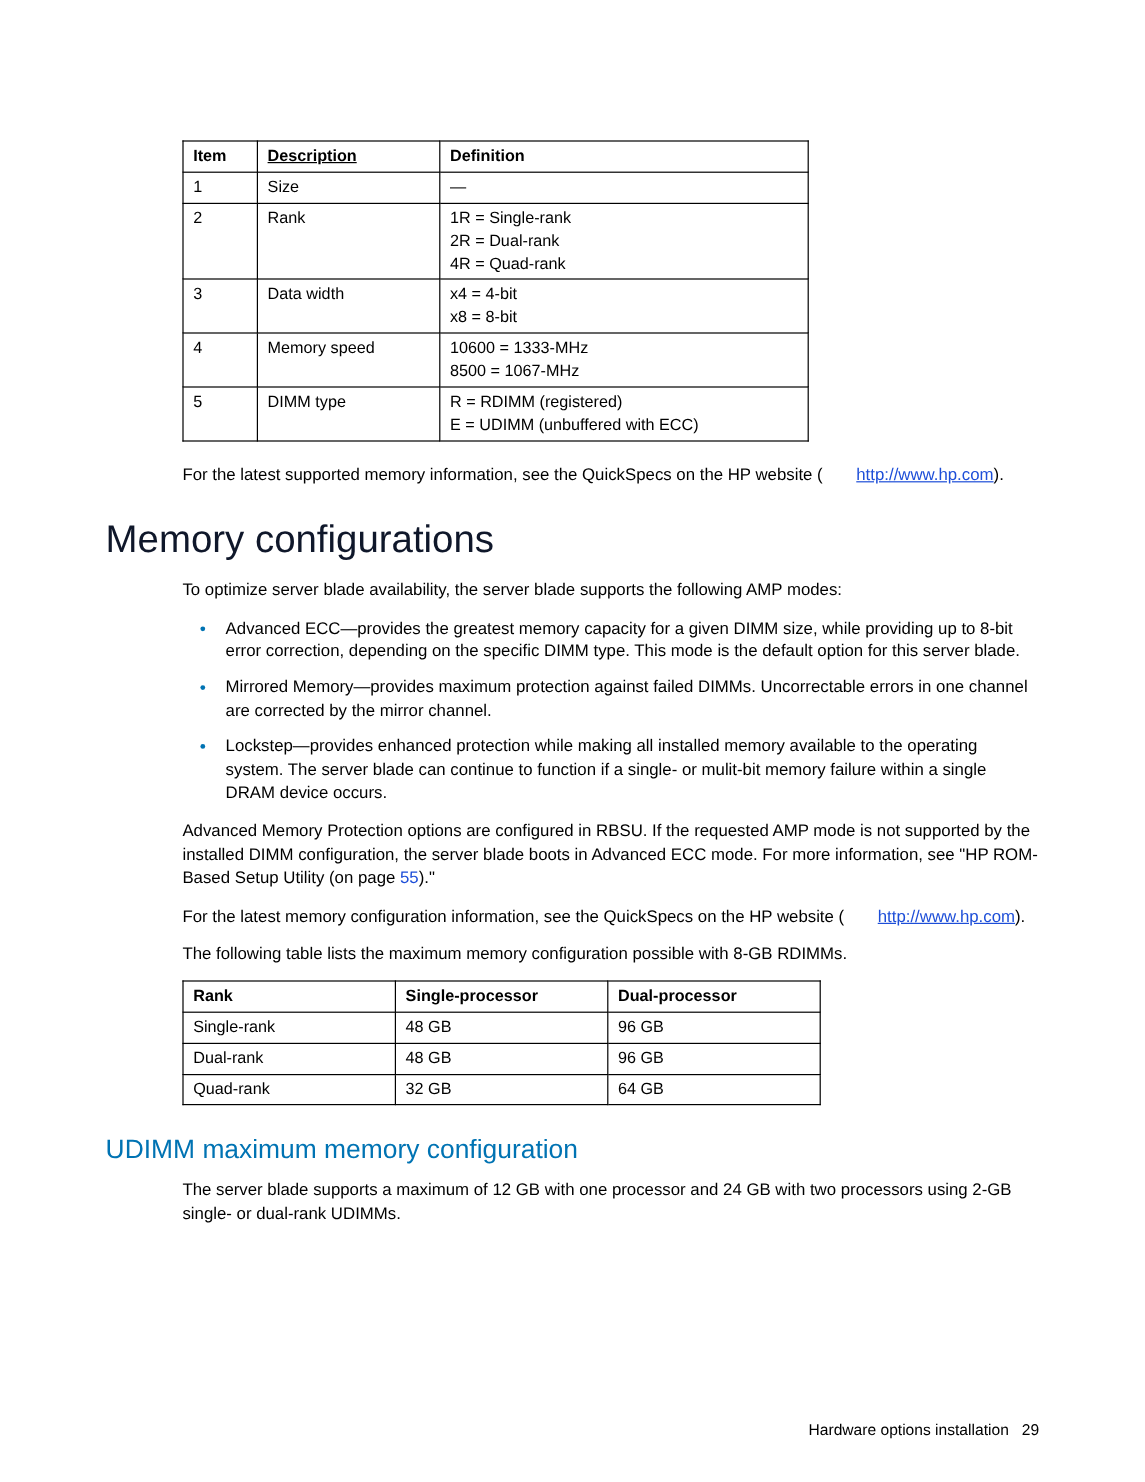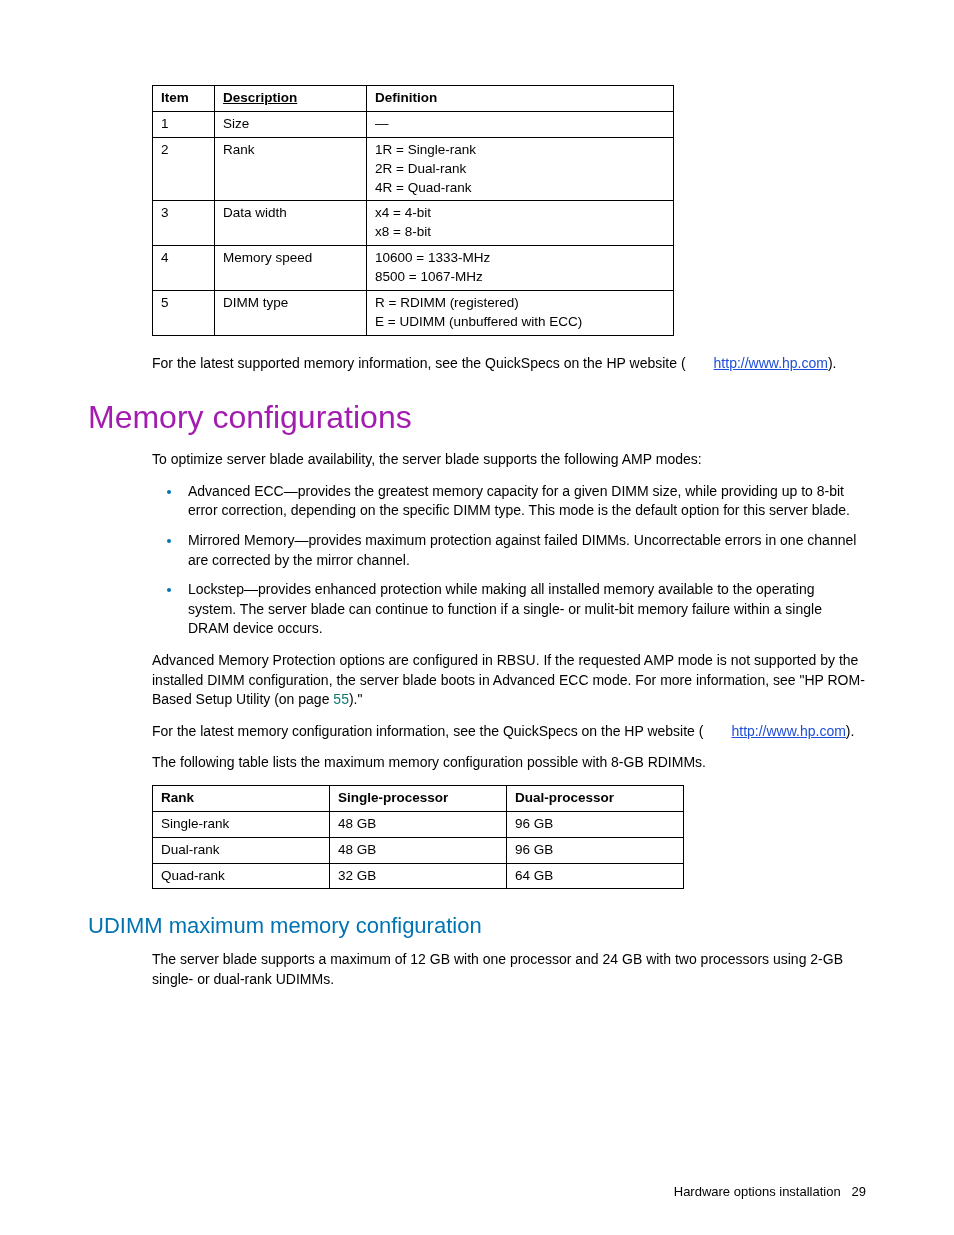--- a/index.html
+++ b/index.html
@@ -8,21 +8,21 @@
     line-height: 1.4;
     color: #000;
     margin: 0;
     padding: 0;
     background: #fff;
   }
   .page {
     width: 954px;
     min-height: 1235px;
     box-sizing: border-box;
-    padding: 85px 88px 60px 88px;
+    padding: 117px 88px 60px 88px;
     position: relative;
   }
   table {
     border-collapse: collapse;
     margin-left: 64px;
     margin-bottom: 18px;
   }
   th, td {
     border: 1px solid #000;
     padding: 3px 8px;
@@ -44,21 +44,21 @@
   }
   a.link {
     color: #1d4ed8;
     text-decoration: underline;
     margin-left: 28px;
   }
   h1 {
     font-family: Arial, Helvetica, sans-serif;
     font-weight: normal;
     font-size: 32px;
-    color: #a21caf;
+    color: #0f172a;
     margin: 22px 0 10px 0;
   }
   h2 {
     font-family: Arial, Helvetica, sans-serif;
     font-weight: normal;
     font-size: 22px;
     color: #0073b3;
     margin: 22px 0 8px 0;
   }
   ul.bullets {
@@ -67,21 +67,21 @@
     padding: 0;
   }
   ul.bullets li {
     margin-bottom: 10px;
     padding-left: 6px;
   }
   ul.bullets li::marker {
     color: #0073b3;
   }
   .page-ref {
-    color: #0f766e;
+    color: #1d4ed8;
   }
   .footer {
     position: absolute;
     bottom: 34px;
     right: 88px;
     font-size: 13px;
   }
   .multiline { white-space: pre-line; }
 </style>
 </head>

